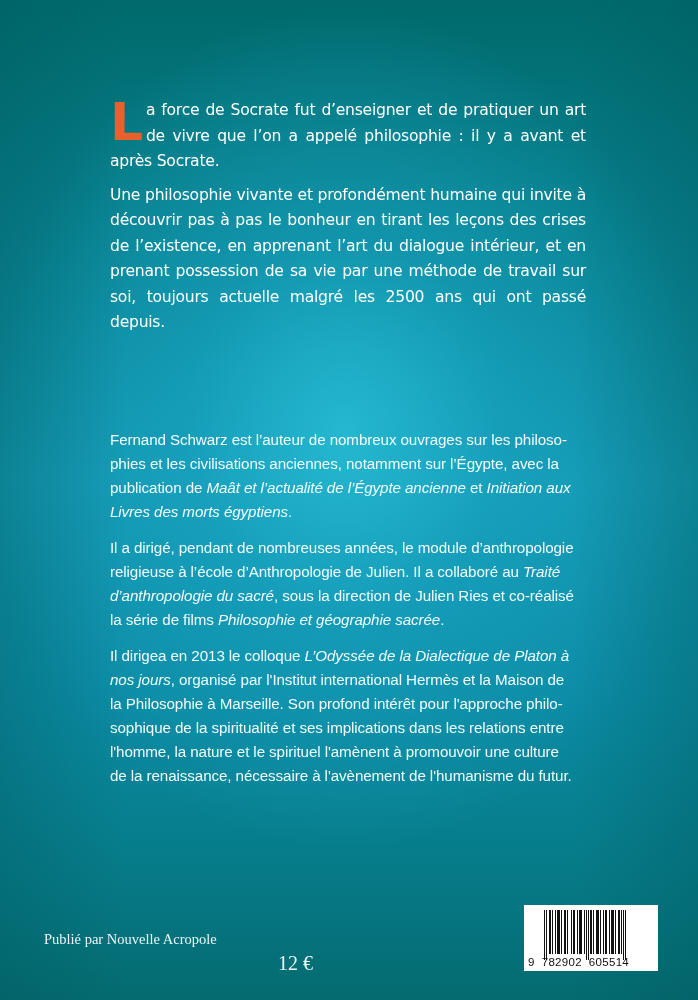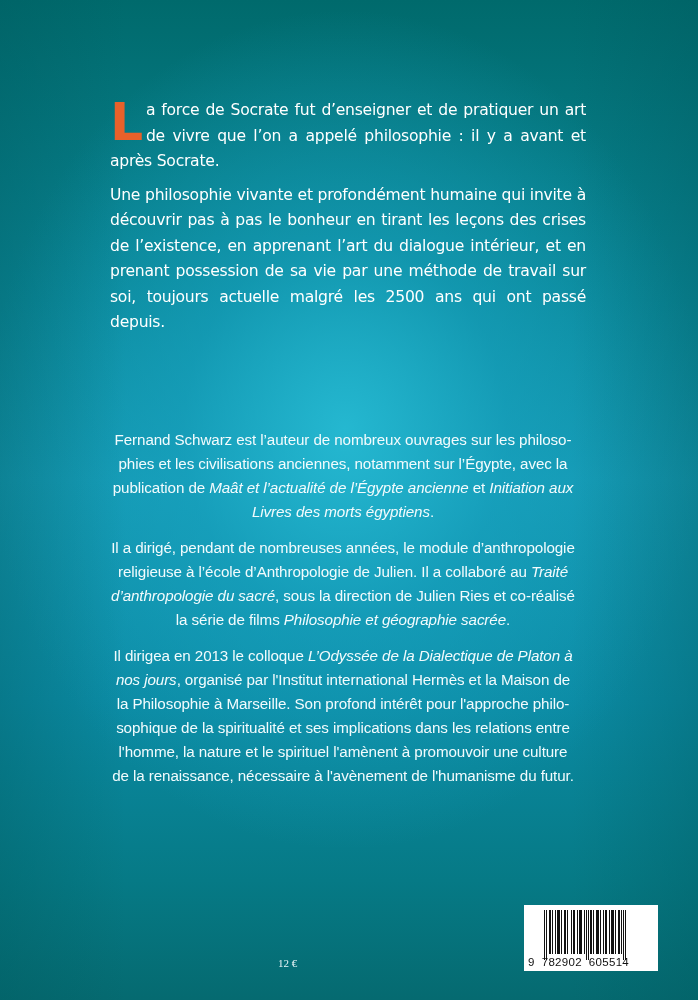--- a/index.html
+++ b/index.html
@@ -30,30 +30,30 @@
       float: left; color: #e8612a; font-family: "DejaVu Sans", sans-serif;
       font-weight: bold; font-size: 52px; line-height: 42px;
       margin: 3px 3px 0 0; padding: 0;
     }
     .bio {
       position: absolute; left: 110px; top: 428px; width: 476px;
       font-family: "Liberation Sans", sans-serif;
       font-size: 15.2px; line-height: 24px; color: #f2fbfd;
       z-index: 2; letter-spacing: -0.1px;
     }
-    .bio p { margin: 0 10px 12px 0; text-align: center; }
+    .bio p { margin: 0 10px 12px 0; }
     .bio em { font-style: italic; }
     .imprint {
       position: absolute; left: 44px; top: 927px;
       font-family: "Liberation Serif", serif; font-size: 14.5px; color: #eaf6f8;
       line-height: 24px; z-index: 2;
     }
     .price {
       position: absolute; left: 278px; top: 951px;
-      font-family: "Liberation Serif", serif; font-size: 11px; color: #eaf6f8;
+      font-family: "Liberation Serif", serif; font-size: 20px; color: #eaf6f8;
       line-height: 24px; z-index: 2;
     }
     .barcode {
       position: absolute; left: 524px; top: 905px; width: 134px; height: 66px;
       background: #ffffff; z-index: 2;
     }
     .bars {
       position: absolute; left: 20px; top: 5px; width: 108px; height: 50px;
       display: flex; align-items: flex-start;
     }
@@ -76,20 +76,21 @@
   <p>Une philosophie vivante et profondément humaine qui invite à découvrir pas à pas le bonheur en tirant les leçons des crises de l’existence, en apprenant l’art du dialogue intérieur, et en prenant possession de sa vie par une méthode de travail sur soi, toujours actuelle malgré les 2500 ans qui ont passé depuis.</p>
 </div>
 
 <div class="bio">
   <p><span>Fernand Schwarz est l’auteur de nombreux ouvrages sur les philoso-phies et les civilisations anciennes, notamment sur l’Égypte, avec la publication de </span><em>Maât et l’actualité de l’Égypte ancienne</em><span> et </span><em>Initiation aux Livres des morts égyptiens</em><span>.</span></p>
   <p><span>Il a dirigé, pendant de nombreuses années, le module d’anthropologie religieuse à l’école d’Anthropologie de Julien. Il a collaboré au </span><em>Traité d’anthropologie du sacré</em><span>, sous la direction de Julien Ries et co-réalisé la série de films </span><em>Philosophie et géographie sacrée</em><span>.</span></p>
   <p><span>Il dirigea en 2013 le colloque </span><em>L’Odyssée de la Dialectique de Platon à nos jours</em><span>, organisé par l'Institut international Hermès et la Maison de la Philosophie à Marseille. Son profond intérêt pour l'approche philo-sophique de la spiritualité et ses implications dans les relations entre l'homme, la nature et le spirituel l'amènent à promouvoir une culture de la renaissance, nécessaire à l'avènement de l'humanisme du futur.</span></p>
 </div>
 
 <div class="imprint">
+  <div>Publié par Nouvelle Acropole</div>
 </div>
 <div class="price">12 €</div>
 
 <div class="barcode">
   <div class="bars">
     <span class="tall" style="width:1px"></span>
       <span class="gap" style="width:1px"></span>
       <span class="tall" style="width:1px"></span>
     <span class="gap" style="width:2px"></span>
       <span style="width:2px"></span>

